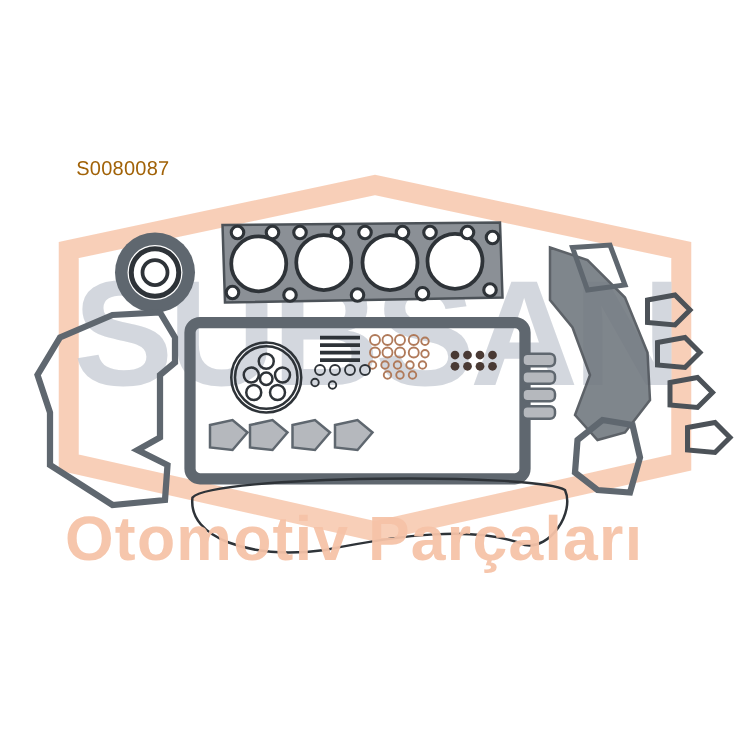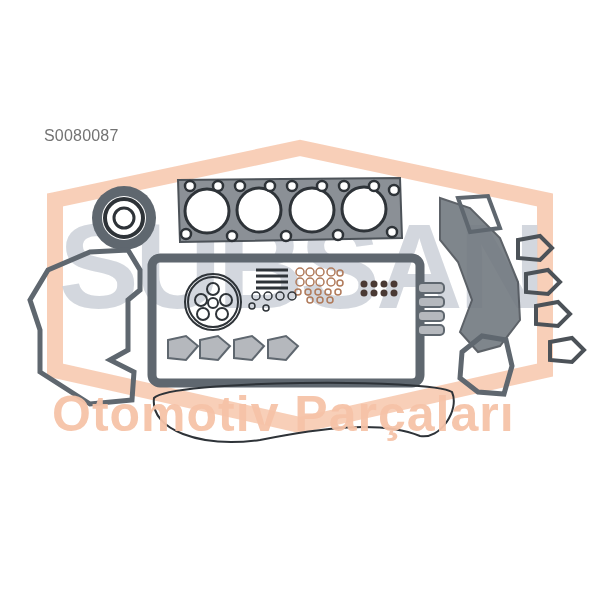--- a/index.html
+++ b/index.html
@@ -1,18 +1,18 @@
 <!DOCTYPE html>
 <html><head>
 <meta charset="utf-8">
 <style>
   html,body{margin:0;padding:0;background:#ffffff;}
   #stage{position:relative;width:600px;height:600px;overflow:hidden;background:#ffffff;font-family:"Liberation Sans",sans-serif;}
-  #code{position:absolute;left:44px;top:127px;font-size:16px;color:#737373;letter-spacing:0.2px;}
-  #wm-bottom{position:absolute;left:52px;top:385px;width:500px;font-size:50px;font-weight:bold;color:#f6c3a8;letter-spacing:1px;white-space:nowrap;opacity:0.95;}
+  #code{position:absolute;left:61px;top:127px;font-size:16px;color:#a16207;letter-spacing:0.2px;}
+  #wm-bottom{position:absolute;left:52px;top:402px;width:500px;font-size:50px;font-weight:bold;color:#f6c3a8;letter-spacing:1px;white-space:nowrap;opacity:0.95;}
   svg{position:absolute;left:0;top:0;}
 </style>
 </head>
 <body>
 
 <div id="stage">
 
   <svg width="600" height="600">
     <polygon points="55,200 300,148 545,200 545,370 300,425 55,370" fill="none" stroke="#f7c7ac" stroke-width="16" opacity="0.85"></polygon>
     <text x="300" y="308" text-anchor="middle" font-family="Liberation Sans, sans-serif" font-weight="bold" font-size="120" fill="#c9ced6" opacity="0.8" letter-spacing="-4">SUBSAN</text>

